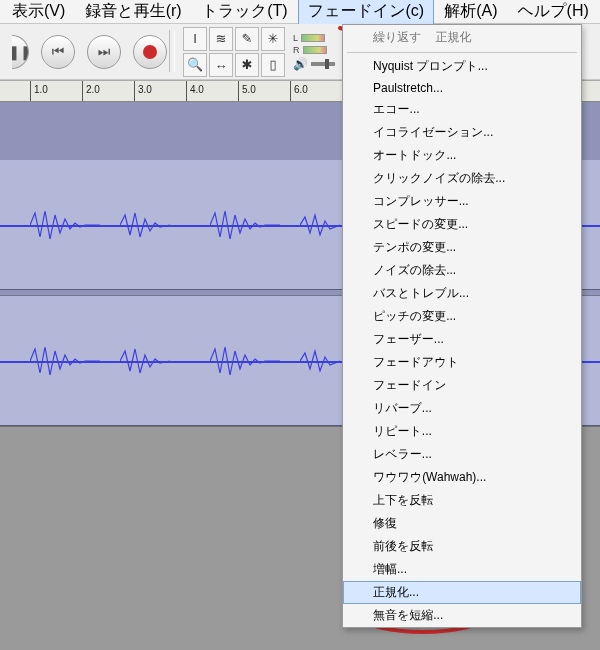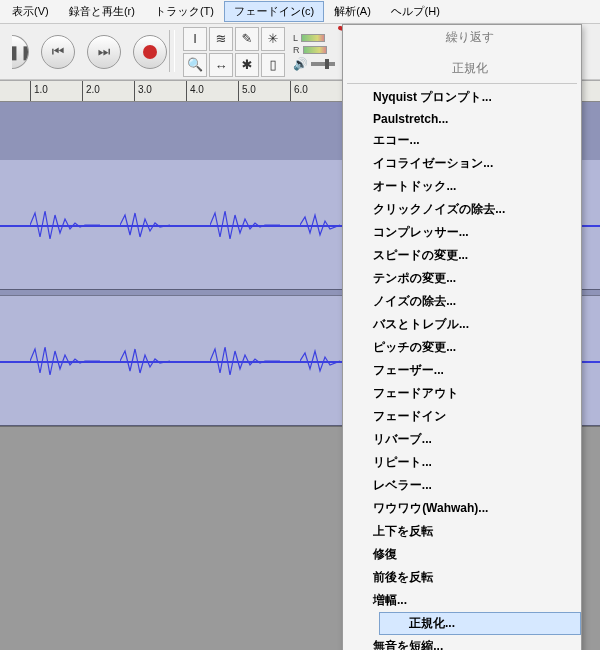--- a/index.html
+++ b/index.html
@@ -1,18 +1,18 @@
 <!DOCTYPE html>
 <html><head>
 <meta charset="utf-8">
 <style>
   * { box-sizing: border-box; margin: 0; padding: 0; font-family: "MS Gothic", "Meiryo", sans-serif; }
   body { width: 600px; height: 650px; background: #ececec; overflow: hidden; position: relative; }
 
-  .menubar { display: flex; background: #f4f4f4; border-bottom: 1px solid #c8c8c8; height: 24px; align-items: center; padding-left: 2px; font-size: 11px; }
+  .menubar { display: flex; background: #f4f4f4; border-bottom: 1px solid #c8c8c8; height: 24px; align-items: center; padding-left: 2px; font-size: 16px; }
   .menubar .menu-item { padding: 3px 10px; cursor: default; }
   .menubar .menu-item.active { background: #d6e8ff; border: 1px solid #7da2ce; padding: 2px 9px; }
 
   .toolstrip { display: flex; background: #efefef; border-bottom: 1px solid #c8c8c8; height: 56px; position: relative; }
   .toolstrip .left-transport { display: flex; align-items: center; gap: 12px; padding-left: 12px; }
   .toolstrip .btn-round { width: 34px; height: 34px; border-radius: 50%; border: 1px solid #9a9a9a; background: linear-gradient(#ffffff,#d8d8d8); display: flex; align-items: center; justify-content: center; font-size: 14px; color: #555; }
   .toolstrip .btn-round.record::after { content:""; width:14px; height:14px; border-radius:50%; background:#cc2b2b; display:block; }
   .toolstrip .btn-round.half { overflow:hidden; width:17px; border-radius: 0 34px 34px 0 / 0 34px 34px 0; border-left:none; }
   .toolstrip .sep { width:6px; height:42px; border-left:1px solid #bbb; border-right:1px solid #fff; margin:6px 2px; }
   .toolgrid { display:grid; grid-template-columns: repeat(4, 24px); grid-template-rows: repeat(2,24px); gap:2px; align-content:center; margin-left:6px; }
@@ -28,24 +28,24 @@
   .tracks { background:#8f94b8; height:calc(650px - 24px - 56px - 22px); position:relative; }
   .track { height:130px; background:#b3b7d8; border-bottom:1px solid #5a5d78; position:relative; overflow:hidden; }
   .track::before, .track::after { content:""; position:absolute; left:0; right:0; top:0; bottom:0; }
   .waveform { position:absolute; left:0; right:0; top:50%; height:2px; background:#3b3fe0; }
   .burst { position:absolute; top:50%; transform:translateY(-50%); }
   .burst svg { display:block; }
   .track-gap { height:6px; background:#8f94b8; border-bottom:1px solid #72758f; }
   .below-tracks { background:#9a9a9a; height:260px; border-top:1px solid #6f6f6f; }
 
   .dropdown { position:absolute; top:24px; left:342px; width:240px; background:#f4f4f4; border:1px solid #9a9a9a; box-shadow:2px 3px 6px rgba(0,0,0,.25); font-size:12px; z-index:50; }
-  .dropdown .top-row { display:flex; align-items:center; gap:14px; padding:4px 14px 4px 30px; color:#777;flex-direction:column; }
+  .dropdown .top-row { display:flex; align-items:center; gap:14px; padding:4px 14px 4px 30px; color:#777; }
   .dropdown hr { border:none; border-top:1px solid #c8c8c8; margin:2px 4px; }
-  .dropdown .ditem { padding:3px 14px 3px 30px; cursor:default; white-space:nowrap;font-weight:bold; }
-  .dropdown .ditem.highlight { background:#d6e8ff; border:1px solid #7da2ce; padding:2px 13px 2px 29px;margin-left:36px; }
+  .dropdown .ditem { padding:3px 14px 3px 30px; cursor:default; white-space:nowrap; }
+  .dropdown .ditem.highlight { background:#d6e8ff; border:1px solid #7da2ce; padding:2px 13px 2px 29px; }
 
   .annot { position:absolute; pointer-events:none; }
   .annot svg { overflow:visible; }
 </style>
 </head>
 <body>
 
 <div class="menubar">
   <div class="menu-item">表示(V)</div>
   <div class="menu-item">録音と再生(r)</div>

